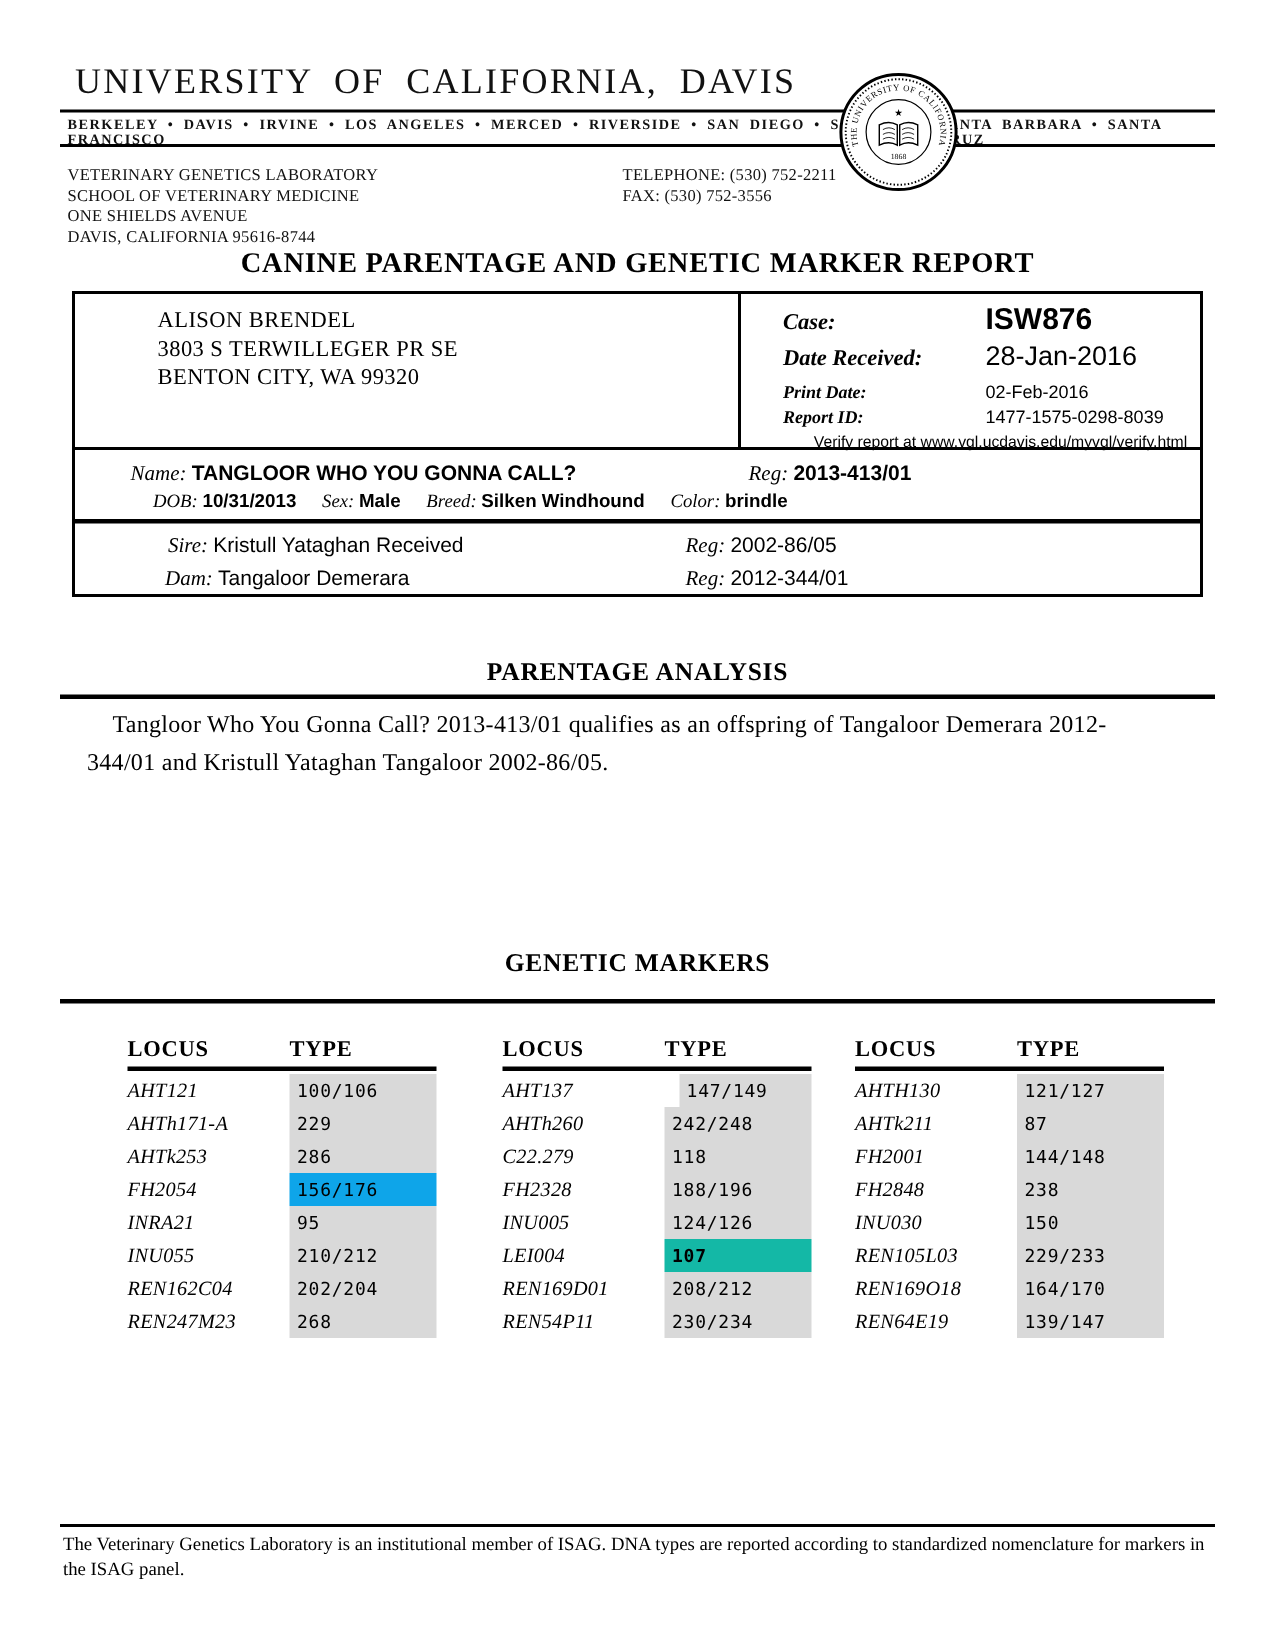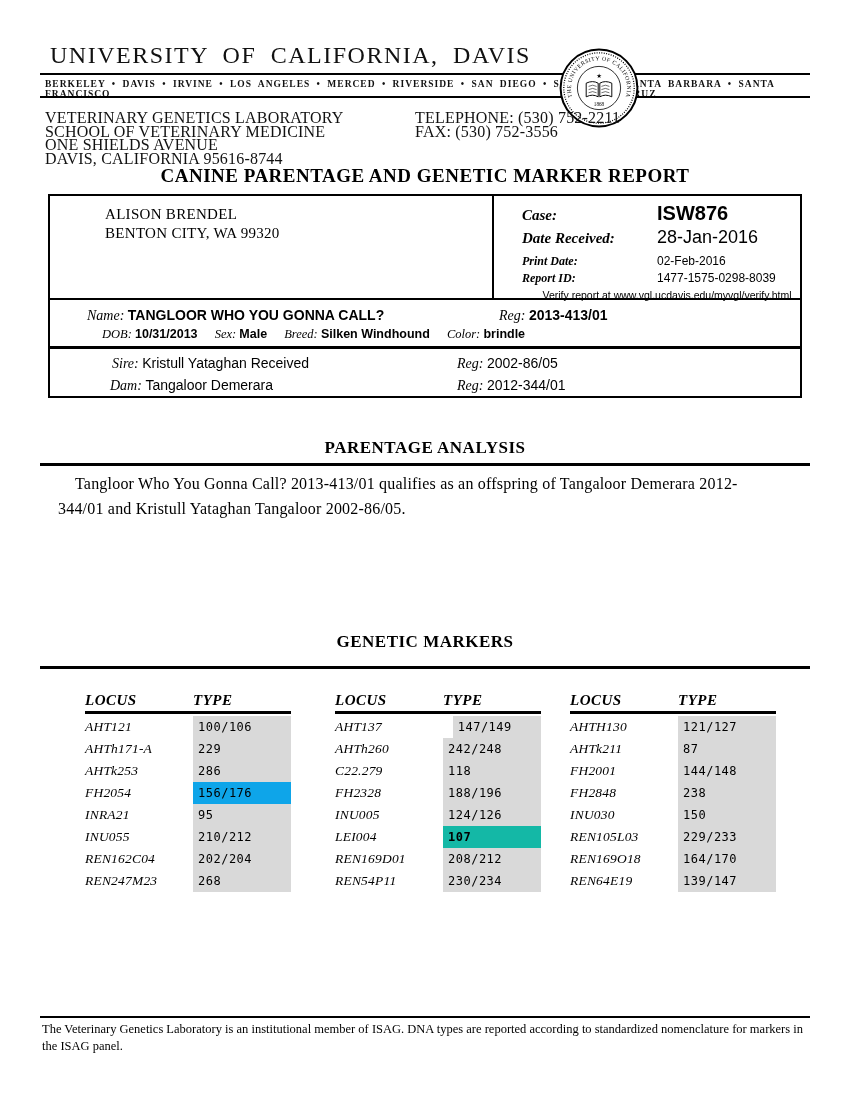--- a/index.html
+++ b/index.html
@@ -15,21 +15,21 @@
   .uni-title {
     left:50px; top:42px; font-size:24px; letter-spacing:1.5px; word-spacing:7px;
     font-family:"Liberation Serif", serif; color:#111;
   }
   .rule { background:#000; height:2px; }
   .campus-row {
     left:45px; top:79px; width:760px; display:flex; justify-content:space-between;
     font-size:9.5px; font-weight:bold; letter-spacing:1px; word-spacing:3px; color:#111;
   }
   .seal-wrap { left:559px; top:48px; width:80px; height:80px; }
-  .addr { font-size:16px; line-height:13.5px; letter-spacing:0.2px; color:#111; }
+  .addr { font-size:11px; line-height:13.5px; letter-spacing:0.2px; color:#111; }
   .report-title {
     left:0; top:165px; width:100%; text-align:center;
     font-size:19px; font-weight:bold; letter-spacing:0.5px;
   }
 
   
   .case-box { left:48px; top:194px; width:754px; height:204px; border:2px solid #000; }
   .owner { left:55px; top:9px; font-size:15px; line-height:19px; letter-spacing:0.3px; }
   .vdiv { left:442px; top:0; width:2px; height:102px; background:#000; }
   .hdiv { left:0; width:100%; background:#000; }
@@ -63,21 +63,21 @@
   
   .sec-head { left:0; width:100%; text-align:center; font-size:17px; font-weight:bold; letter-spacing:0.5px; }
   .para {
     left:58px; top:471px; width:712px; font-size:16px; line-height:25px;
     text-indent:17px; letter-spacing:0.2px;
   }
 
   
   .marker-col { top:692px; width:206px; }
   .m-head { display:flex; border-bottom:3px solid #000; padding-bottom:2px;
-            font-weight:bold; font-size:15px; letter-spacing:0.5px;font-style:italic; }
+            font-weight:bold; font-size:15px; letter-spacing:0.5px; }
   .m-head .locus-h { width:108px; }
   .m-head .type-h  { flex:1; }
   .m-rows { margin-top:2px; }
   .m-row { display:flex; height:22px; align-items:center; }
   .m-row .locus { width:108px; font-style:italic; font-size:13.5px; letter-spacing:0.2px; }
   .m-row .type {
     width:98px; height:22px; display:flex; align-items:center; padding-left:5px;
     font-family:"DejaVu Sans Mono", monospace; font-size:12px; letter-spacing:0.5px;
   }
 
@@ -126,20 +126,21 @@
   <div class="abs addr" style="left:415px; top:111px;">
     <div>TELEPHONE: (530) 752-2211</div>
     <div>FAX: (530) 752-3556</div>
   </div>
 
   <div class="abs report-title">CANINE PARENTAGE AND GENETIC MARKER REPORT</div>
 
   <div class="abs case-box">
     <div class="abs owner">
       <div>ALISON BRENDEL</div>
+      <div>3803 S TERWILLEGER PR SE</div>
       <div>BENTON CITY, WA 99320</div>
     </div>
     <div class="abs vdiv"></div>
 
     <div class="abs case-grid">
       <div class="case-row r-case">
         <span class="k blbl">Case:</span>
         <span class="v sans">ISW876</span>
       </div>
       <div class="case-row r-recv">

